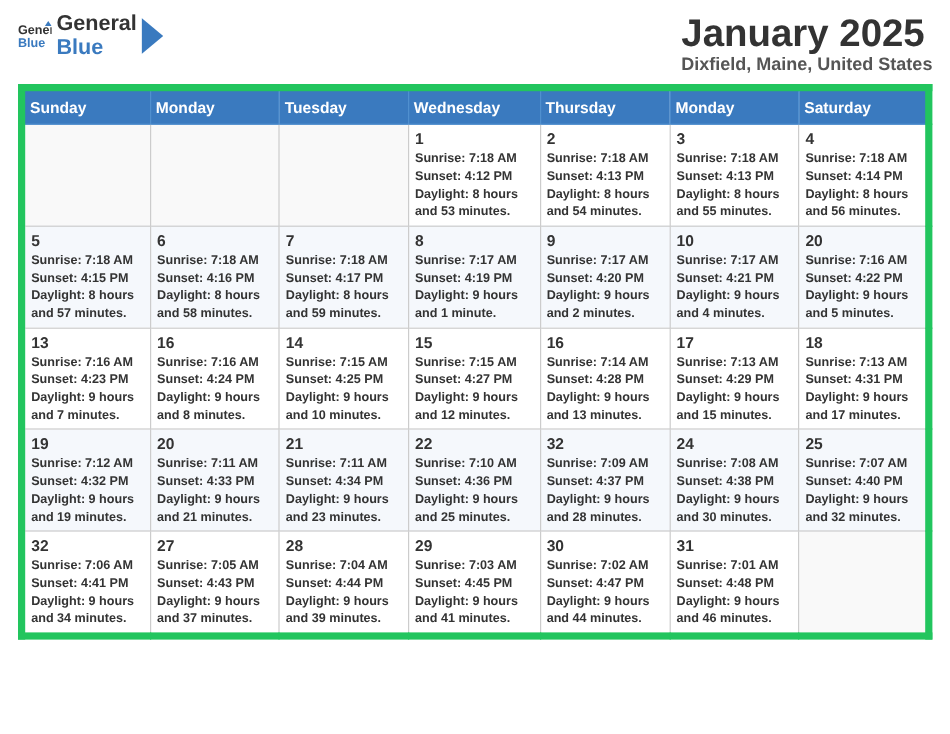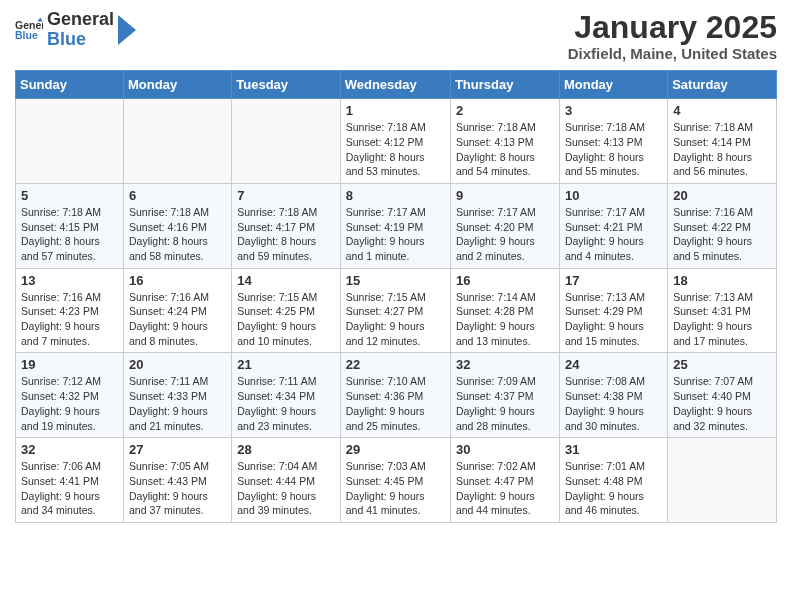--- a/index.html
+++ b/index.html
@@ -23,37 +23,37 @@
     .logo {
       display: flex;
       align-items: center;
       gap: 4px;
     }
     .logo-icon {
       width: 28px;
       height: 28px;
     }
     .title-block {
-      text-align: right;
+      text-align: left;
     }
     .month-title {
       font-size: 32px;
       font-weight: bold;
       color: #333;
       line-height: 1.1;
     }
     .location-title {
       font-size: 15px;
       color: #555;
       font-weight: bold;
     }
     .calendar {
       width: 100%;
       border-collapse: collapse;
-      border: 1px solid #22c55e;
+      border: 6px solid #22c55e;
     }
     .calendar th {
       background-color: #3a7abf;
       color: #fff;
       font-size: 13px;
       font-weight: bold;
       padding: 6px 4px;
       text-align: left;
       border: 1px solid #5090cf;
     }
@@ -72,20 +72,21 @@
       font-size: 13px;
       font-weight: bold;
       color: #333;
       display: block;
       margin-bottom: 2px;
     }
     .day-info {
       font-size: 10.5px;
       color: #333;
       line-height: 1.4;
+      font-weight: bold;
     }
     .empty-cell {
       background: #f9f9f9 !important;
     }
   </style>
 </head>
 <body>
 
 <div class="container">
   <div class="header-row">

